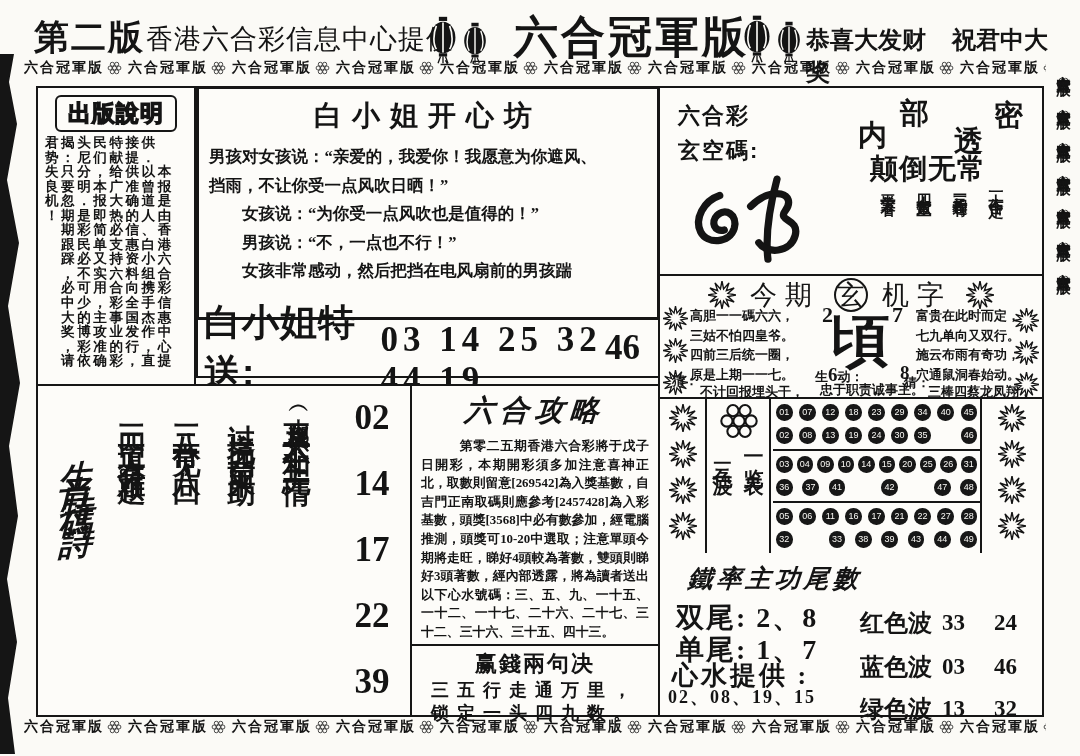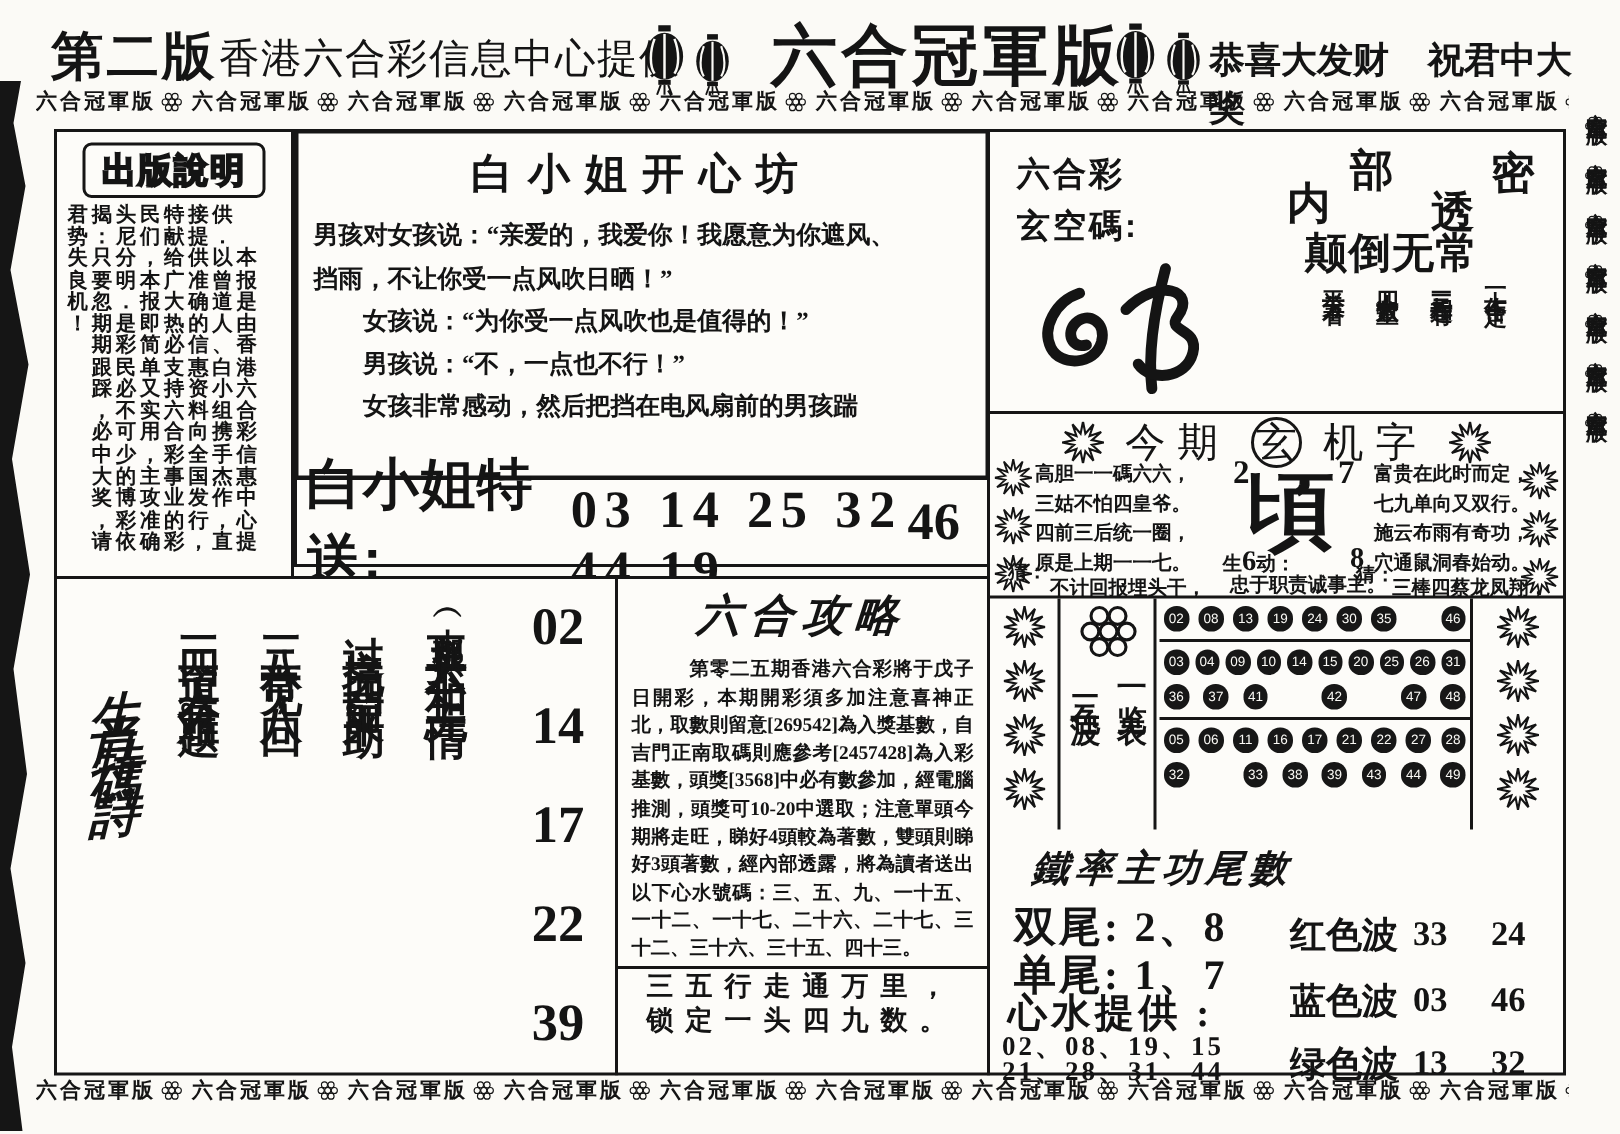--- a/index.html
+++ b/index.html
@@ -381,20 +381,21 @@
         <div class="inum" style="top: 276px;">39</div>
       </div>
   </div>
 
   <div class="box" id="strategy-box">
     <div id="strategy-title">六合攻略</div>
     <div id="strategy-body">第零二五期香港六合彩將于戊子日開彩，本期開彩須多加注意喜神正北，取數則留意[269542]為入獎基數，自吉門正南取碼則應參考[2457428]為入彩基數，頭獎[3568]中必有數參加，經電腦推測，頭獎可10-20中選取；注意單頭今期將走旺，睇好4頭較為著數，雙頭則睇好3頭著數，經內部透露，將為讀者送出以下心水號碼：三、五、九、一十五、一十二、一十七、二十六、二十七、三十二、三十六、三十五、四十三。</div>
   </div>
 
   <div class="box" id="couplet-box">
+    <div id="couplet-title">赢錢兩句决</div>
     <div class="cline">三五行走通万里，</div>
     <div class="cline">锁定一头四九数。</div>
   </div>
 
   <div class="box" id="right-panel">
 
     <div class="rp-sec" id="rp-top">
       <div id="mystic-label">
         <div>六合彩</div>
         <div>玄空碼:</div>
@@ -493,20 +494,31 @@
         <svg id="ct-cluster">
             <use href="#cluster7"></use>
           </svg>
         <div id="ct-label-cols">
           <div class="ct-lcol">三色波</div>
           <div class="ct-lcol">一览表</div>
         </div>
       </div>
       <div id="ball-grid">
           <div class="bgroup">
+            <div class="brow">
+              <span class="ball">01</span>
+              <span class="ball">07</span>
+              <span class="ball">12</span>
+              <span class="ball">18</span>
+              <span class="ball">23</span>
+              <span class="ball">29</span>
+              <span class="ball">34</span>
+              <span class="ball">40</span>
+              <span class="ball">45</span>
+            </div>
             <div class="brow">
               <span class="ball">02</span>
               <span class="ball">08</span>
               <span class="ball">13</span>
               <span class="ball">19</span>
               <span class="ball">24</span>
               <span class="ball">30</span>
               <span class="ball">35</span>
               <span class="ball blank">00</span>
               <span class="ball">46</span>
@@ -583,21 +595,20 @@
       <div class="tail-line" style="top:42px">
         <span>双尾:</span>
         <span>2、8</span>
       </div>
       <div class="tail-line" style="top:74px">
         <span>单尾:</span>
         <span>1、7</span>
       </div>
       <div id="tail-hint-label">心水提供 :</div>
       <div class="tail-nums" style="top:128px">02、08、19、15</div>
-      <div class="tail-nums" style="top:145px">21、28、31、44</div>
       <div id="wave-rows">
           <div class="wrow" style="top: 50px;">
             <span class="wlabel">红色波</span>
             <span class="wv1">33</span>
             <span class="wv2">24</span>
           </div>
           <div class="wrow" style="top: 94px;">
             <span class="wlabel">蓝色波</span>
             <span class="wv1">03</span>
             <span class="wv2">46</span>

